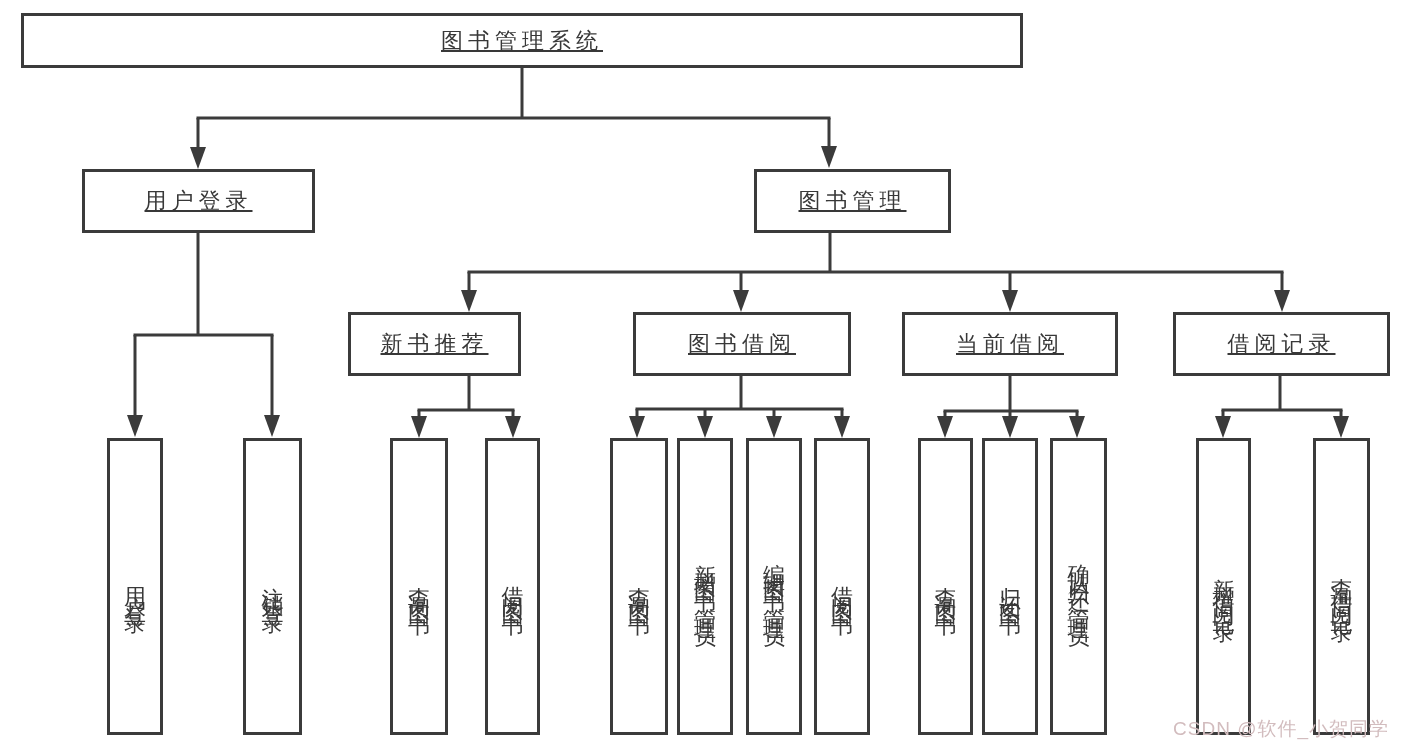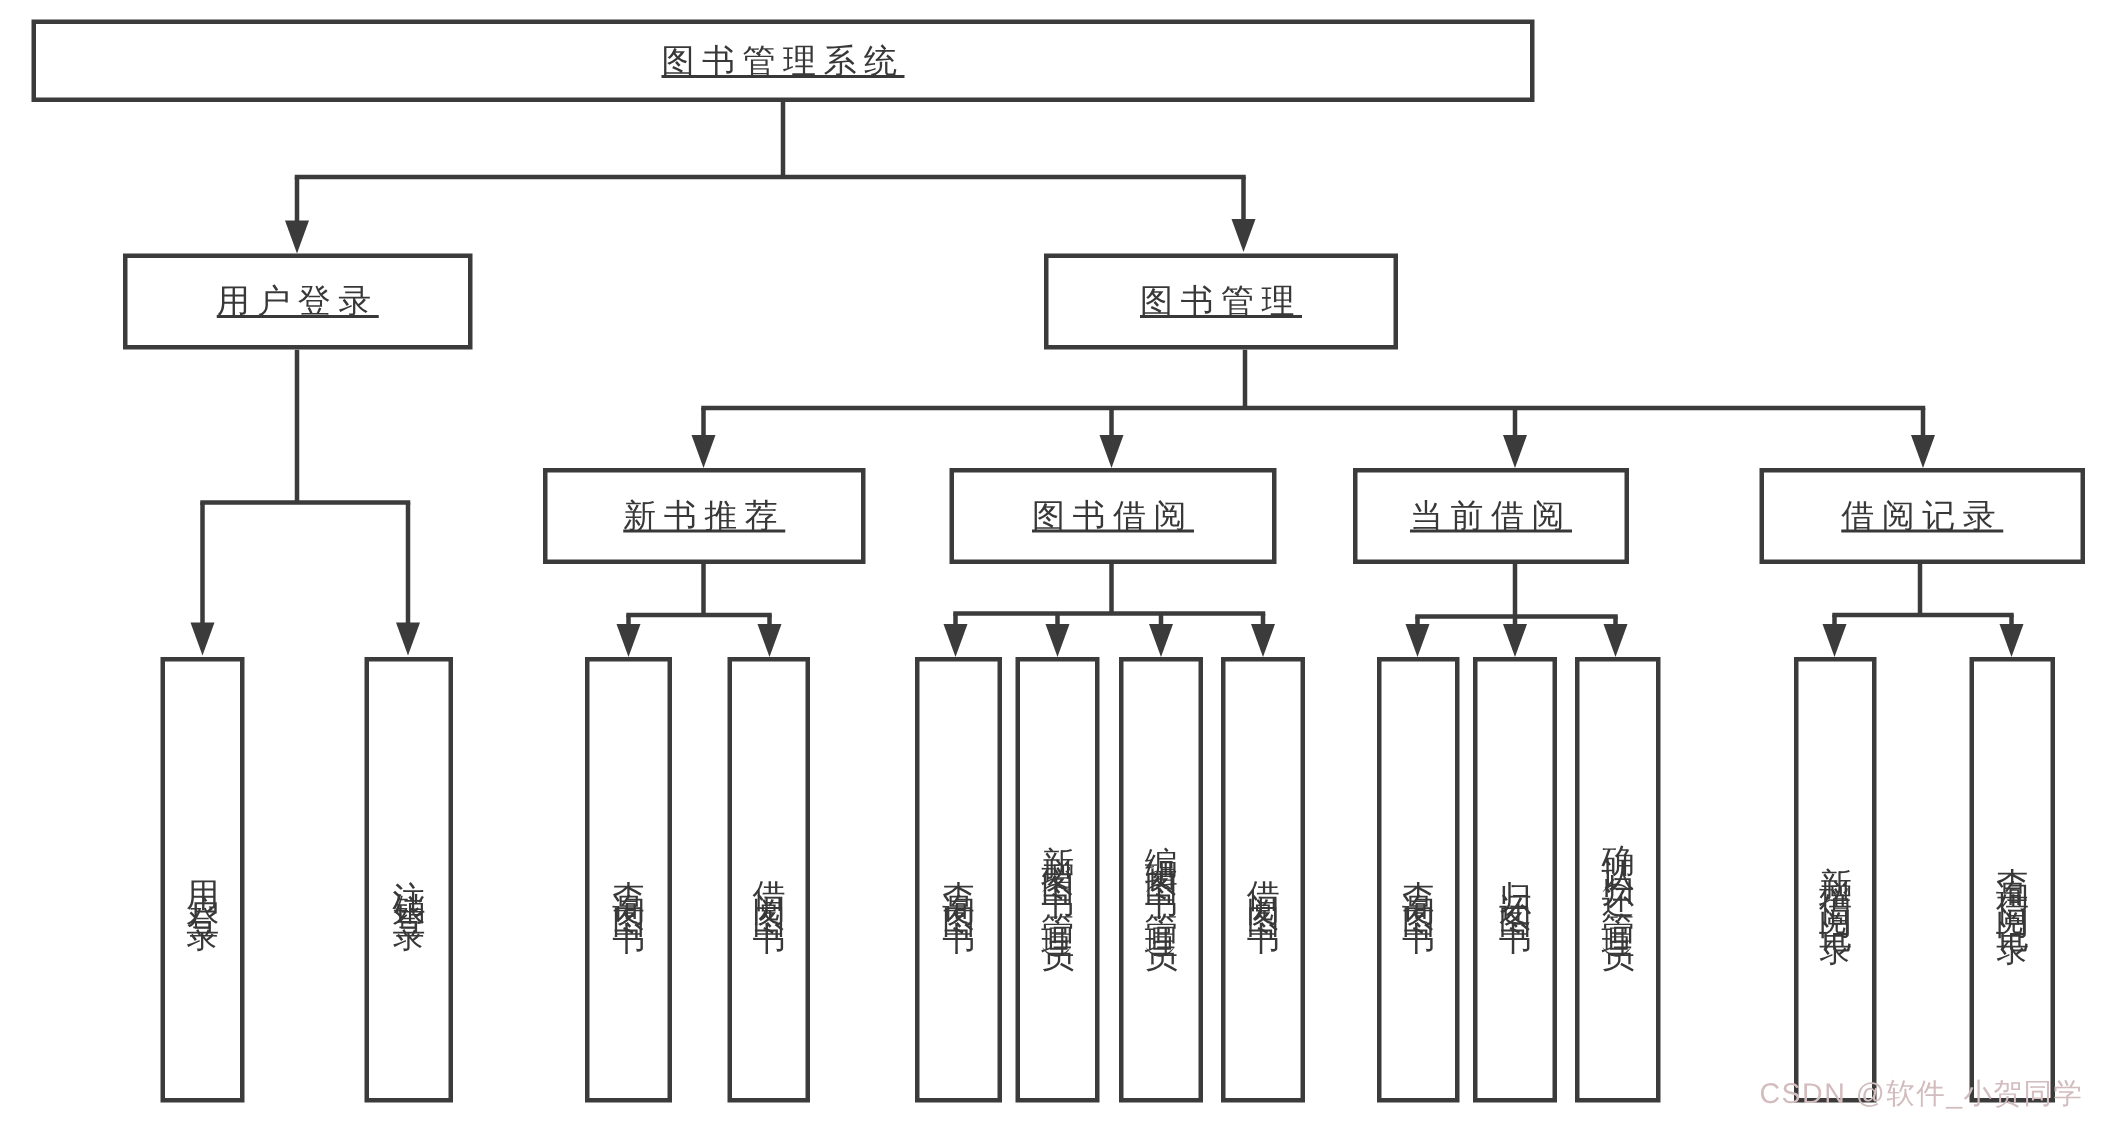--- a/index.html
+++ b/index.html
@@ -125,25 +125,25 @@
     <line x1="1221.5" y1="410" x2="1342.5" y2="410"></line>
     <line x1="1223" y1="410" x2="1223" y2="419"></line>
     <polygon points="1215,416 1231,416 1223,438"></polygon>
     <line x1="1341" y1="410" x2="1341" y2="419"></line>
     <polygon points="1333,416 1349,416 1341,438"></polygon>
   </svg>
 
   <div class="box h root">图书管理系统</div>
 
   <div class="box h lvl2" style="left:82px;width:233px">用户登录</div>
-  <div class="box h lvl2" style="left:696px;width:236px">图书管理</div>
+  <div class="box h lvl2" style="left:754px;width:197px">图书管理</div>
 
-  <div class="box h lvl3" style="left:362px;width:215px">新书推荐</div>
+  <div class="box h lvl3" style="left:348px;width:173px">新书推荐</div>
   <div class="box h lvl3" style="left:633px;width:218px">图书借阅</div>
-  <div class="box h lvl3" style="left:902px;width:184px">当前借阅</div>
+  <div class="box h lvl3" style="left:902px;width:216px">当前借阅</div>
   <div class="box h lvl3" style="left:1173px;width:217px">借阅记录</div>
 
   <div class="box v" style="left:107px;width:56px">
     <span class="vt">用户登录</span>
   </div>
   <div class="box v" style="left:243px;width:59px">
     <span class="vt">注销登录</span>
   </div>
 
   <div class="box v" style="left:390px;width:58px">

